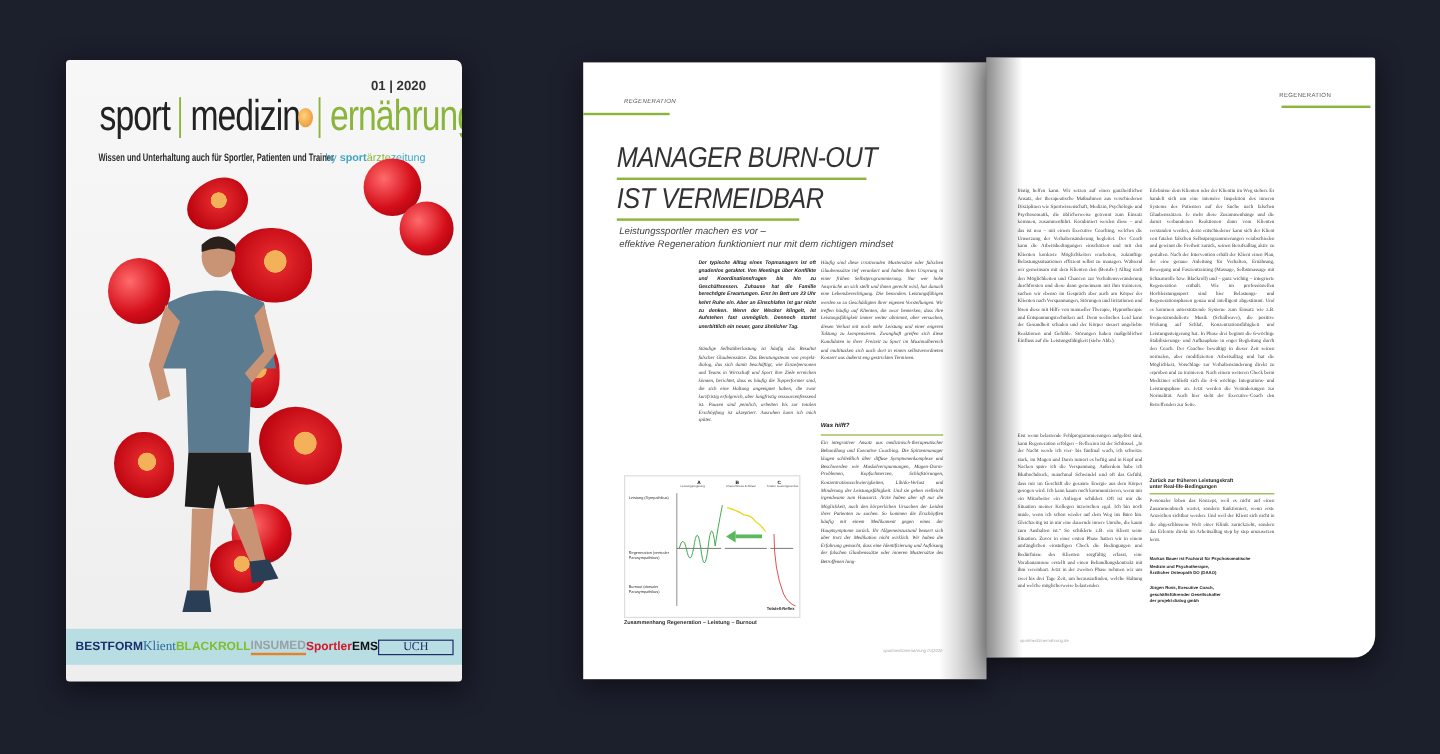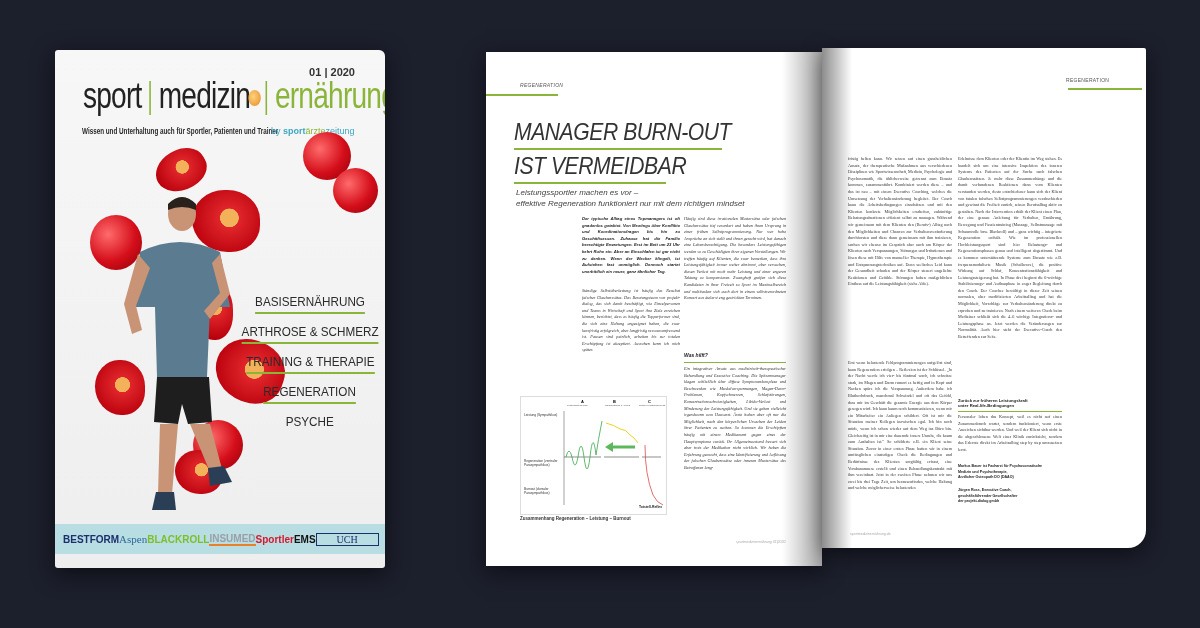--- a/index.html
+++ b/index.html
@@ -69,31 +69,24 @@
     <path d="M30 60 q40 -20 80 0 l10 55 l-20 0 l-3 70 l-50 0 l-2 -70 l-20 0z" fill="#5a7b90"></path>
     <path d="M28 62 l-14 50 l8 30 l10 -4 l-6 -24 l14 -38z" fill="#c99375"></path>
     <path d="M110 62 l10 40 l-20 25 l-6 -8 l16 -18 l-8 -30z" fill="#c99375"></path>
     <path d="M47 185 l52 0 l3 45 l-24 2 l-6 -20 l-4 20 l-24 -2z" fill="#1e1e1e"></path>
     <path d="M50 232 l18 0 l-6 70 l-14 0z" fill="#c99375"></path>
     <path d="M80 232 l20 0 l12 45 l-12 3z" fill="#c99375"></path>
     <path d="M46 300 l18 0 l2 18 l-24 0z" fill="#2a3f55"></path>
     <path d="M98 276 l16 -2 l8 16 l-22 4z" fill="#2a3f55"></path>
   </svg>
 
-  <div class="abs topics">
-    <div class="topic">BASISERNÄHRUNG</div>
-    <div class="topic">ARTHROSE &amp; SCHMERZ</div>
-    <div class="topic">TRAINING &amp; THERAPIE</div>
-    <div class="topic">REGENERATION</div>
-    <div class="topic" style="border-bottom:none;">PSYCHE</div>
-  </div>
 
   <div class="abs sponsors">
     <span class="sp" style="color:#1b2f6b">BESTFORM</span>
-    <span class="sp" style="color:#2d6a9a;font-weight:normal;font-family:'Liberation Serif',serif;font-size:11px;">Aspen</span>
+    <span class="sp" style="color:#2d6a9a;font-weight:normal;font-family:'Liberation Serif',serif;font-size:11px;">Klient</span>
     <span class="sp" style="color:#7dbf2a">BLACKROLL</span>
     <span class="sp" style="color:#9aa0a6;border-bottom:2px solid #e8802a">INSUMED</span>
     <span class="sp" style="color:#d6182c">Sportler</span>
     <span class="sp" style="color:#111">EMS</span>
     <span class="sp" style="color:#1b2f6b;font-family:'Liberation Serif',serif;font-weight:normal;border:1px solid #1b2f6b;padding:0 20px;">UCH</span>
   </div>
 </div>
 
 <div class="abs page-left">
   <div class="abs section" style="left:34px;top:30px;">REGENERATION</div>

